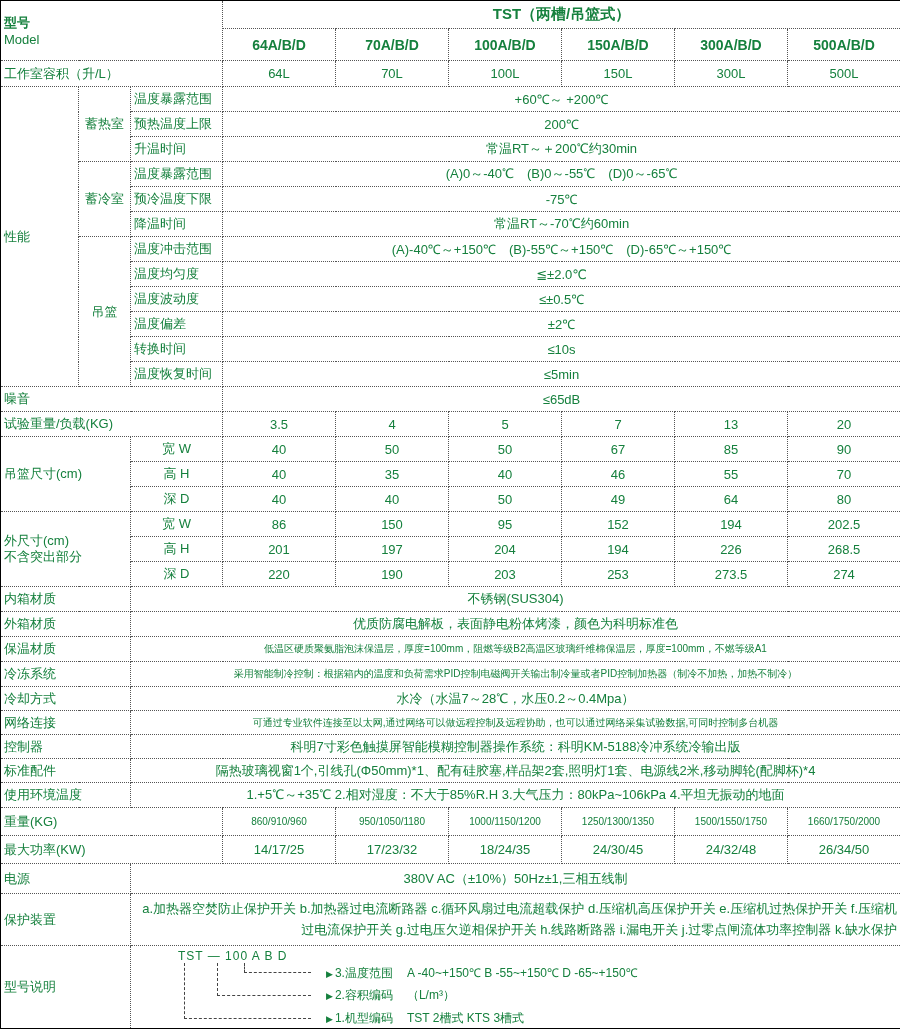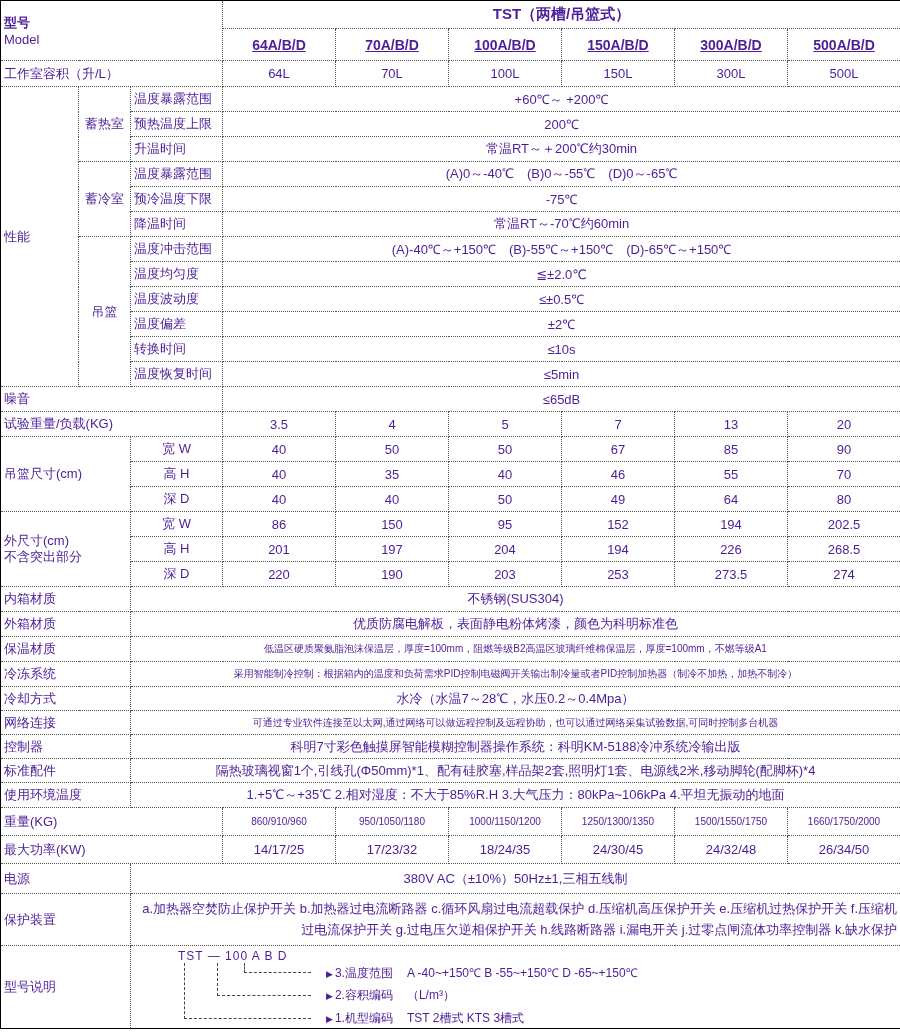--- a/index.html
+++ b/index.html
@@ -1,26 +1,26 @@
 <!DOCTYPE html>
 <html><head>
 <meta charset="utf-8">
 <style>
   html,body { margin:0; padding:0; background:#fff; }
   .page { width:900px; }
   table.spec { border-collapse:collapse; width:900px; table-layout:fixed;
-    font-family:"Liberation Sans", sans-serif; color:#4c1d95; border:1.5px solid #000; }
+    font-family:"Liberation Sans", sans-serif; color:#15803d; border:1.5px solid #000; }
   td, th { border:1px dotted #555; padding:1px 3px; font-size:13px; font-weight:normal;
     vertical-align:middle; overflow:hidden; }
   .lbl { text-align:left; }
   .ctr { text-align:center; }
   .b { font-weight:bold; }
   .title { font-size:15px; }
   .mod { font-size:14px; }
-  .h28 { height:28px; } .h32 { height:32px;text-decoration:underline; } .h26 { height:26px; }
+  .h28 { height:28px; } .h32 { height:32px; } .h26 { height:26px; }
   .h25 { height:25px; } .h24 { height:24px; } .h30 { height:30px; }
   .h52 { height:52px; } .h82 { height:82px; }
   .wrap2 { font-size:13px; line-height:1.55; text-align:right; }
   .fitsm { font-size:10px; }
   .sub { line-height:1.25; }
   
   .diagram { position:relative; height:80px; font-size:12px;margin-left:36px; }
   .diag-code { position:absolute; left:8px; top:2px; letter-spacing:1px; }
   .conn { position:absolute; border-left:1px dashed #444; border-bottom:1px dashed #444; }
   .c3 { left:74px;  top:16px; width:66px;  height:9px;  }

